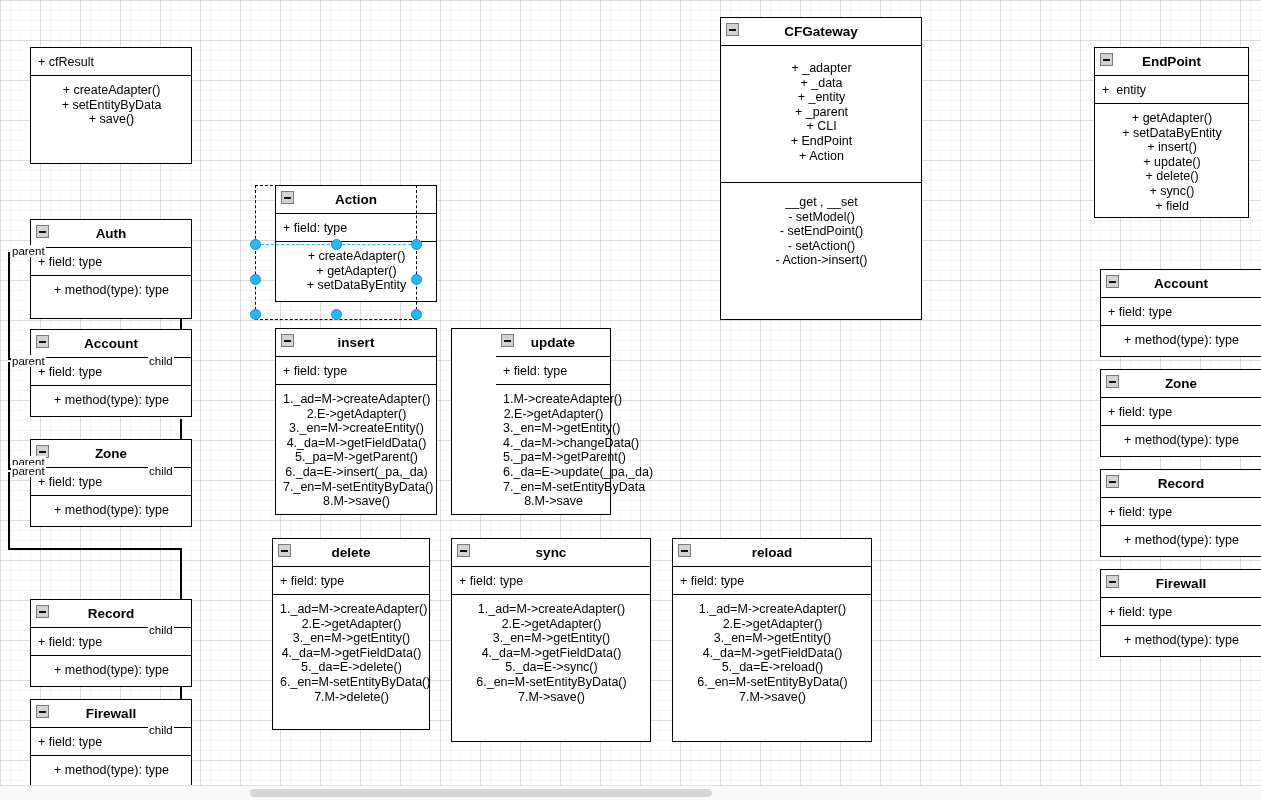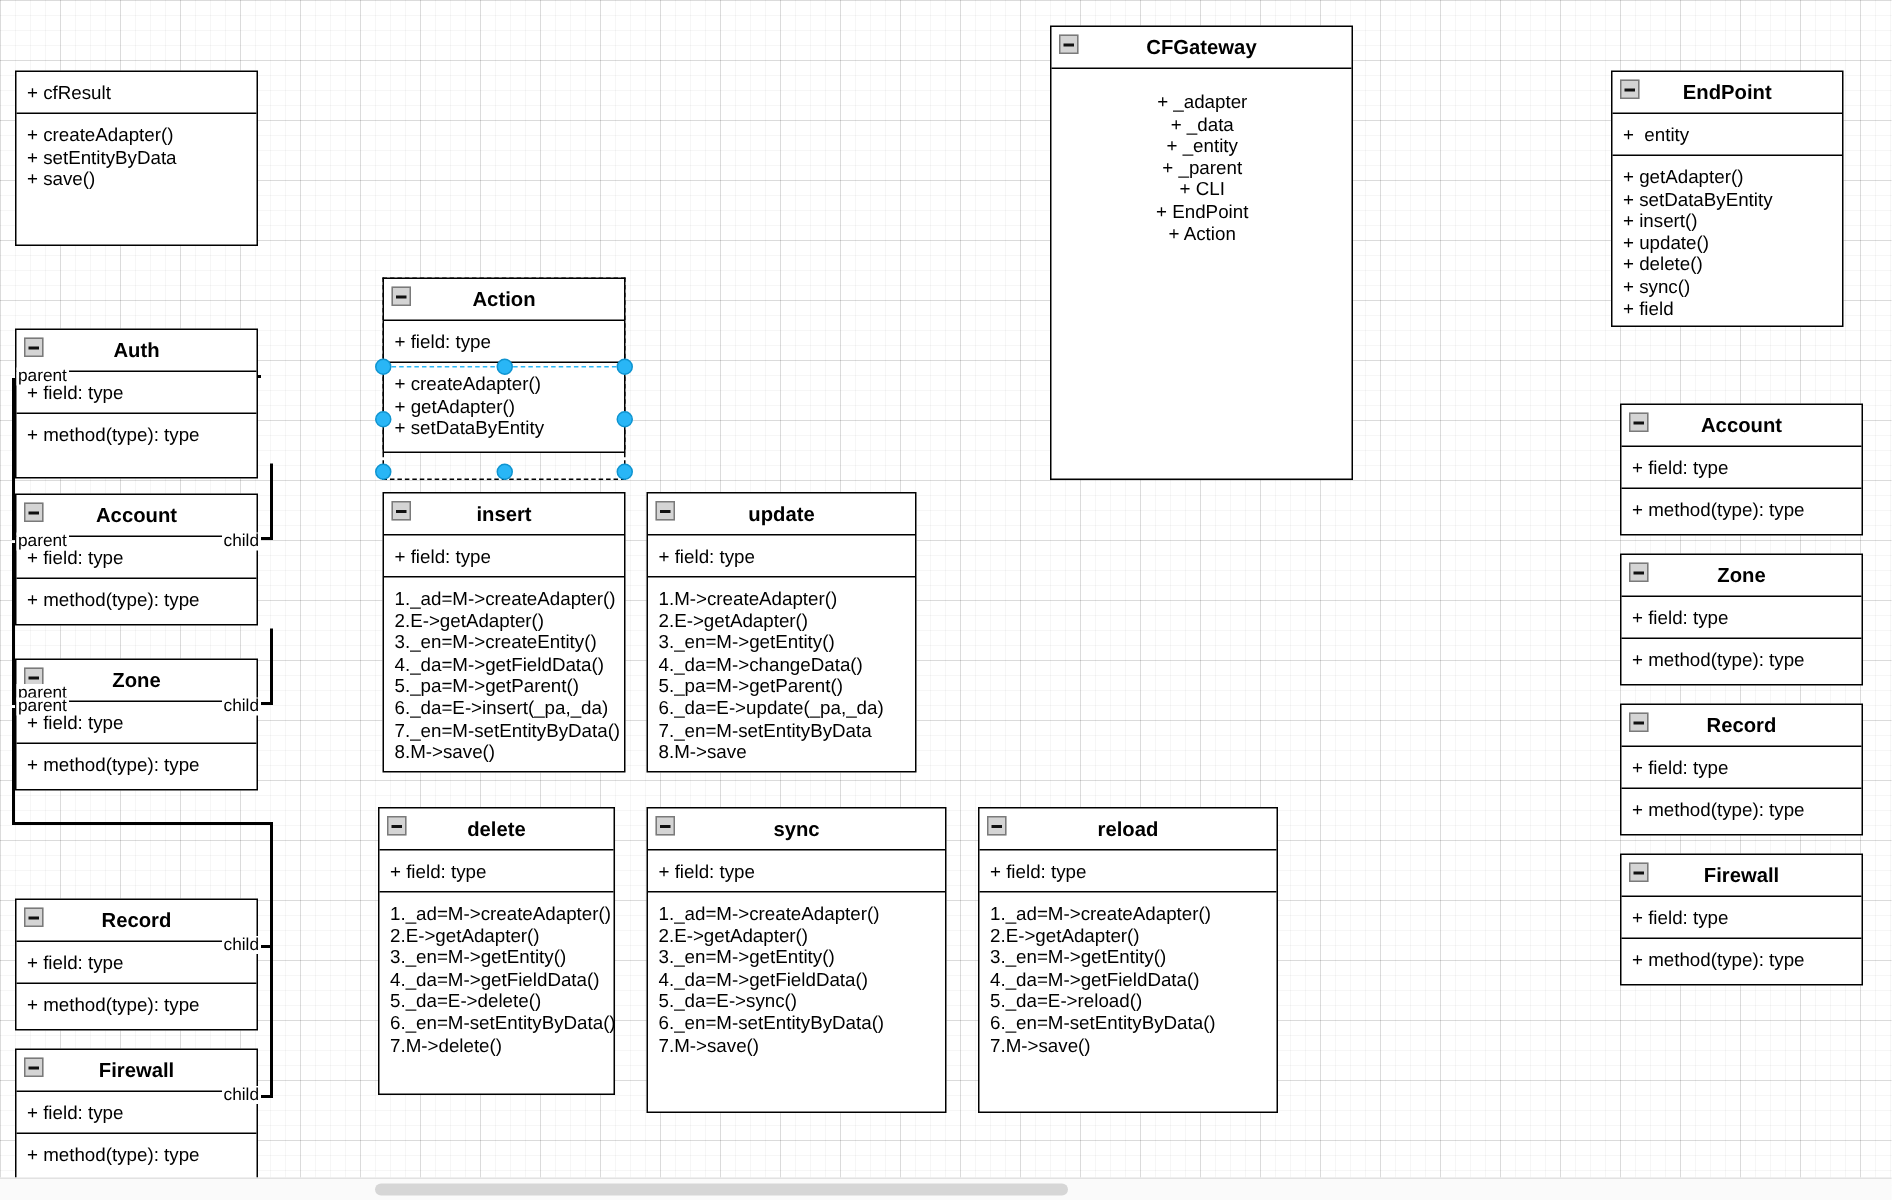--- a/index.html
+++ b/index.html
@@ -20,20 +20,21 @@
     background-position:0 0,0 0,0 0,0 0;
   }
 
   
   .uml{
     position:absolute;
     background:#ffffff;
     border:1.6px solid #000000;
     box-sizing:border-box;
     z-index:5;
+    margin-left:20px;
   }
   .uml .hdr{
     position:relative;
     border-bottom:1.6px solid #000;
     text-align:center;
     font-weight:bold;
     font-size:13.5px;
     color:#000;
     padding:6px 0 6px 0;
     line-height:15px;
@@ -48,21 +49,21 @@
   }
   .uml .collapse::after{
     content:"";position:absolute;left:2px;top:5px;
     width:7px;height:1.5px;background:#111;
   }
   .uml .sec{
     border-bottom:1.6px solid #000;
     padding:7px 6px 7px 7px;
     box-sizing:border-box;
   }
-  .uml .sec:last-child{border-bottom:none;}
+  .uml .sec:last-child{border-bottom:none;text-align:center;}
   .uml .row{
     font-size:12.5px;line-height:14.6px;color:#000;
     white-space:pre;
   }
 
   
   .selbox{
     position:absolute;
     border:1.6px dashed #000;
     background:transparent;
@@ -248,21 +249,21 @@
       <div class="row">2.E-&gt;getAdapter()</div>
       <div class="row">3._en=M-&gt;createEntity()</div>
       <div class="row">4._da=M-&gt;getFieldData()</div>
       <div class="row">5._pa=M-&gt;getParent()</div>
       <div class="row">6._da=E-&gt;insert(_pa,_da)</div>
       <div class="row">7._en=M-setEntityByData()</div>
       <div class="row">8.M-&gt;save()</div>
     </div>
   </div>
 
-  <div class="uml" style="left:431px;top:328px;width:180px;height:187px;">
+  <div class="uml" style="left:431px;top:328px;width:160px;height:187px;padding-left:44px;">
     <div class="hdr">
       <span class="collapse"></span>
       <span>update</span>
     </div>
     <div class="sec" style="height:28px;">
       <div class="row">+ field: type</div>
     </div>
     <div class="sec">
       <div class="row">1.M-&gt;createAdapter()</div>
       <div class="row">2.E-&gt;getAdapter()</div>
@@ -339,20 +340,27 @@
     </div>
     <div class="sec" style="height:137px;padding-top:15px;text-align:center;">
       <div class="row">+ _adapter</div>
       <div class="row">+ _data</div>
       <div class="row">+ _entity</div>
       <div class="row">+ _parent</div>
       <div class="row">+ CLI</div>
       <div class="row">+ EndPoint</div>
       <div class="row">+ Action</div>
     </div>
+    <div class="sec" style="padding-top:12px;">
+      <div class="row">__get , __set</div>
+      <div class="row">- setModel()</div>
+      <div class="row">- setEndPoint()</div>
+      <div class="row">- setAction()</div>
+      <div class="row">- Action-&gt;insert()</div>
+    </div>
   </div>
 
   <div class="uml" style="left:1074px;top:47px;width:155px;height:171px;">
     <div class="hdr">
       <span class="collapse"></span>
       <span>EndPoint</span>
     </div>
     <div class="sec" style="height:28px;">
       <div class="row">+  entity</div>
     </div>

